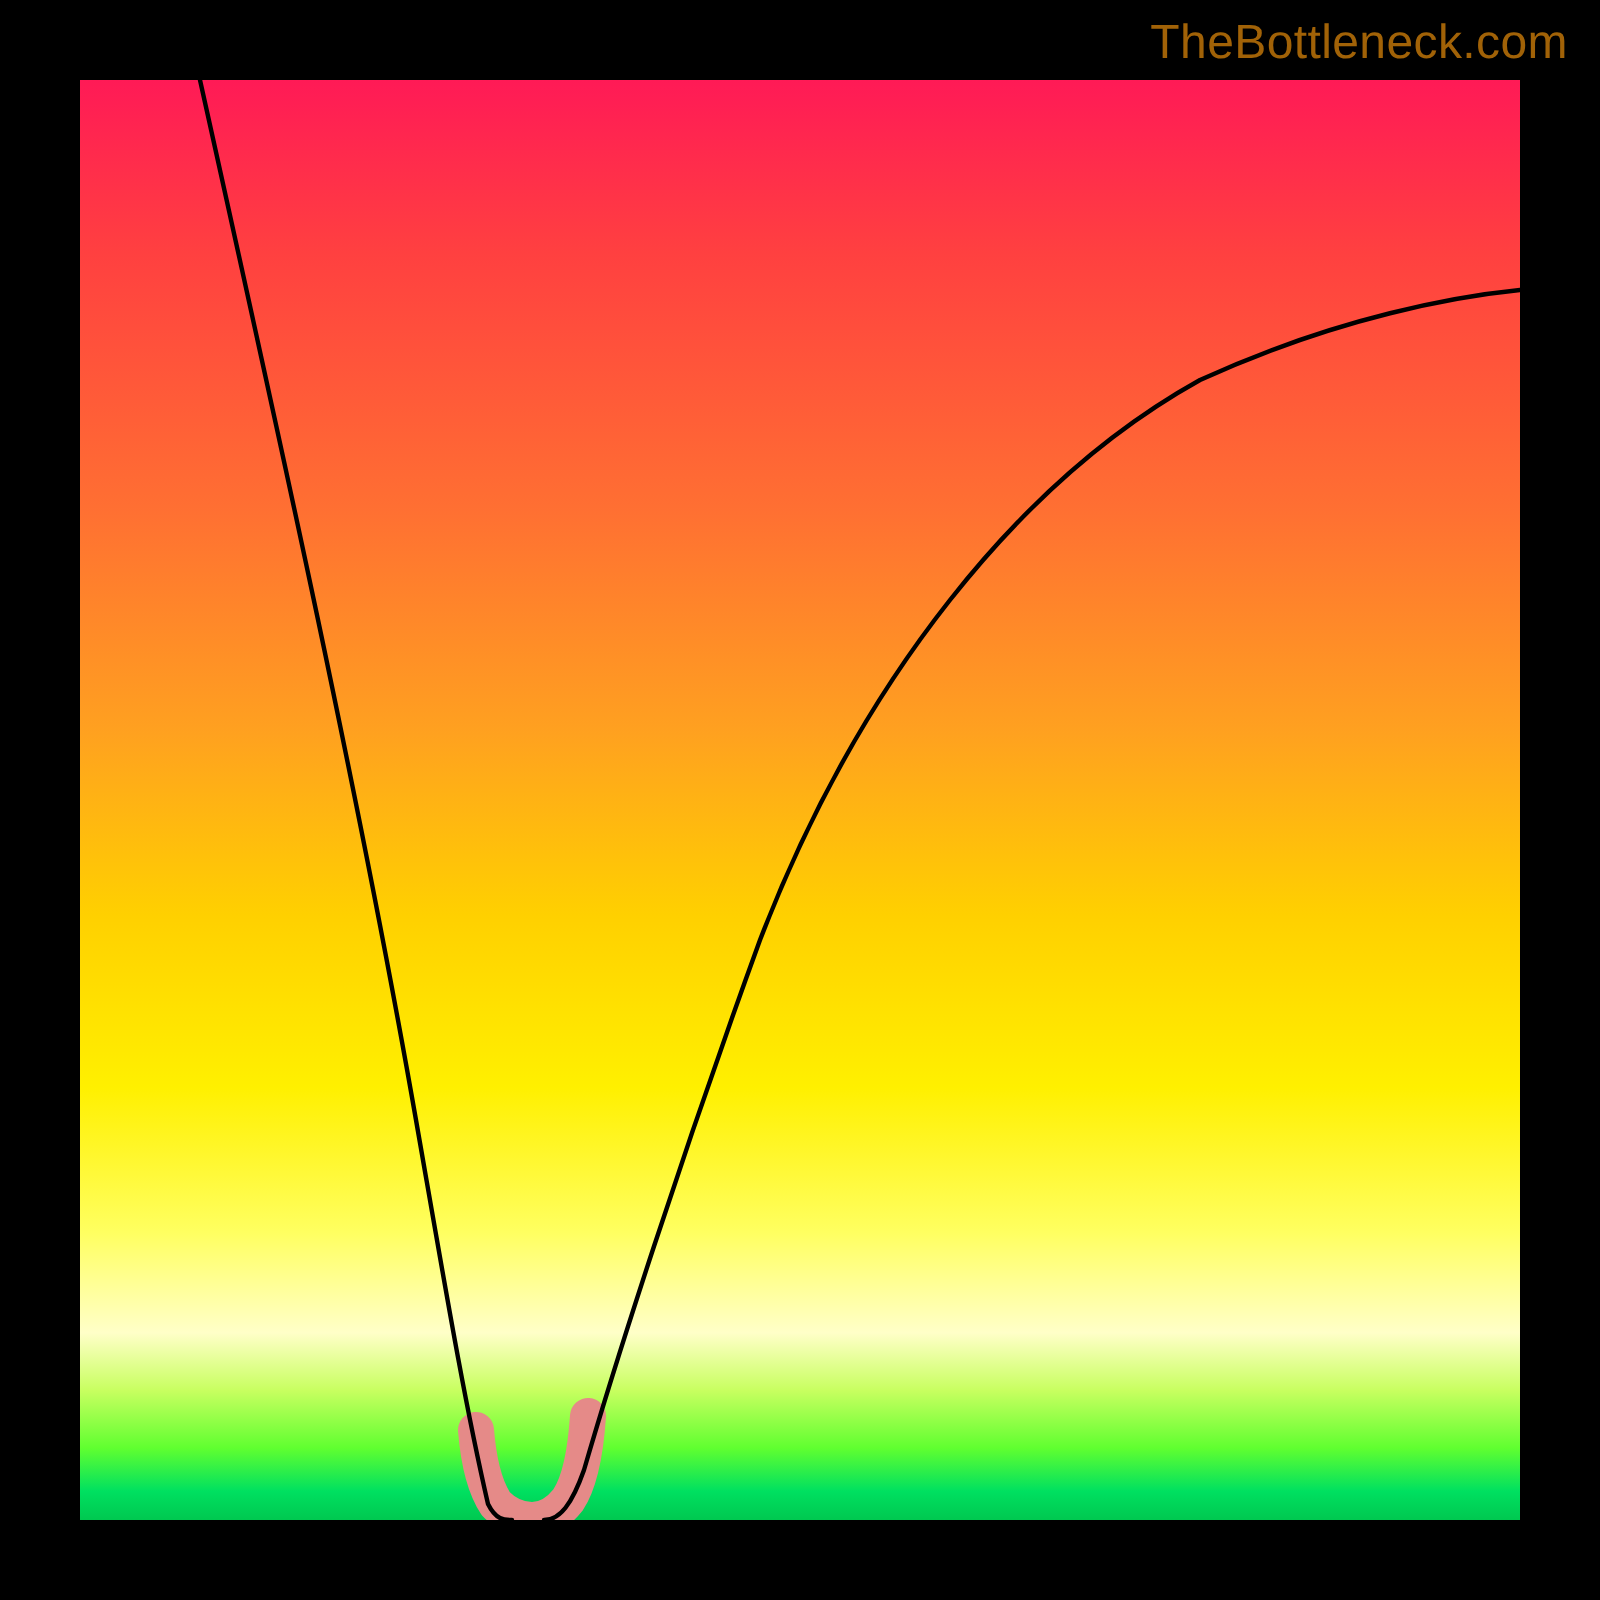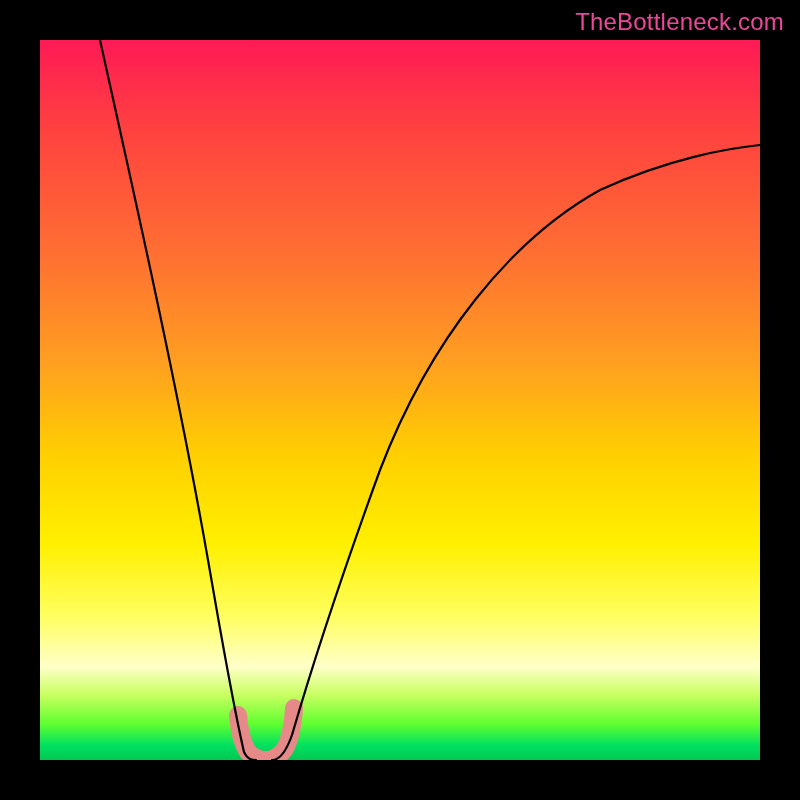--- a/index.html
+++ b/index.html
@@ -55,21 +55,21 @@
     top: 0;
     width: 720px;
     height: 720px;
   }
   .watermark {
     position: absolute;
     top: 8px;
     right: 16px;
     font-family: Arial, Helvetica, sans-serif;
     font-size: 24px;
-    color: #ec4899;
+    color: #a16207;
     font-weight: 500;
     letter-spacing: 0.2px;
   }
 </style>
 </head>
 <body>
 
 <div class="frame">
 
   <div class="plot-area">

